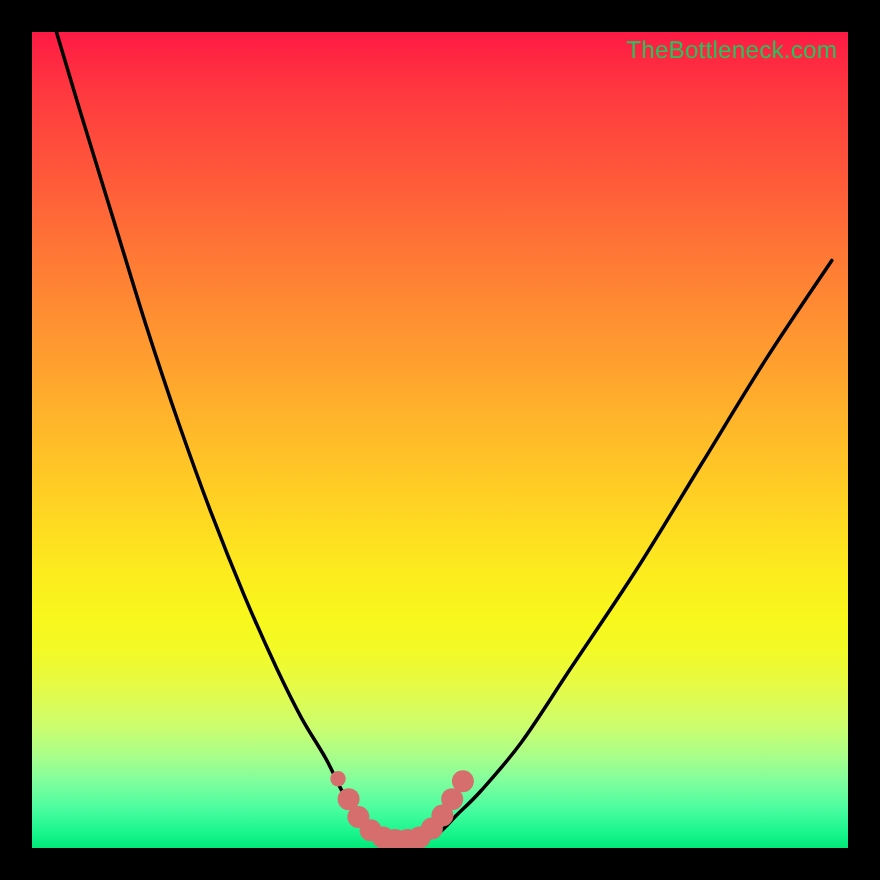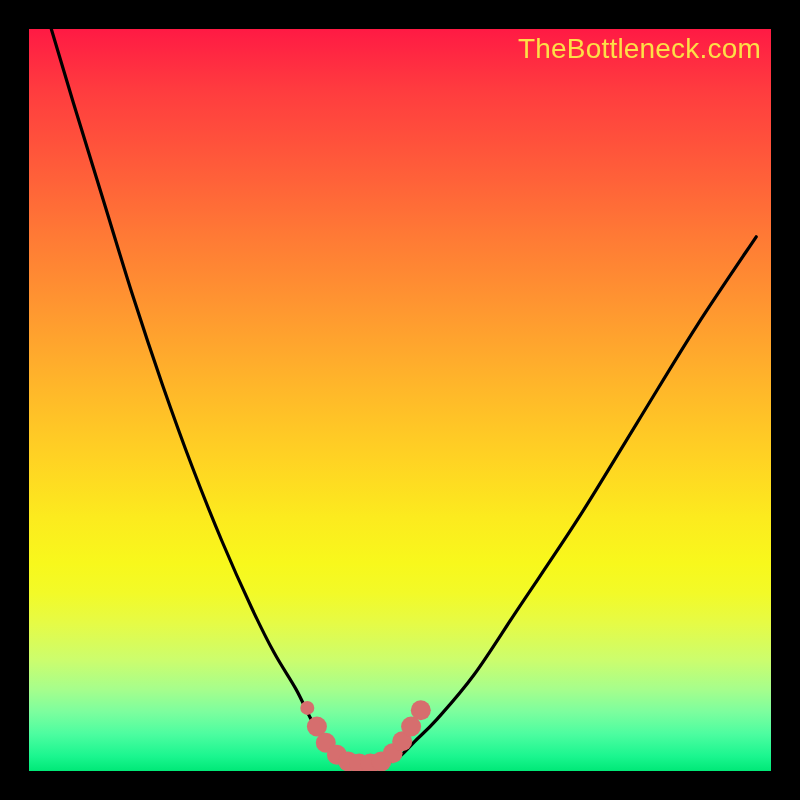--- a/index.html
+++ b/index.html
@@ -50,22 +50,22 @@
       #7dfe9e 92%,
       #4dfda0 95%,
       #1bf68f 98%,
       #00e877 100%
     );
   }
   .watermark {
     position: absolute;
     top: 4px;
     right: 10px;
-    color: #fde047;
-    font-size: 28px;
+    color: #22c55e;
+    font-size: 22px;
     font-weight: 500;
     letter-spacing: 0.2px;
     user-select: none;
   }
   svg.curve {
     position: absolute;
     left: 0;
     top: 0;
     width: 742px;
     height: 742px;

